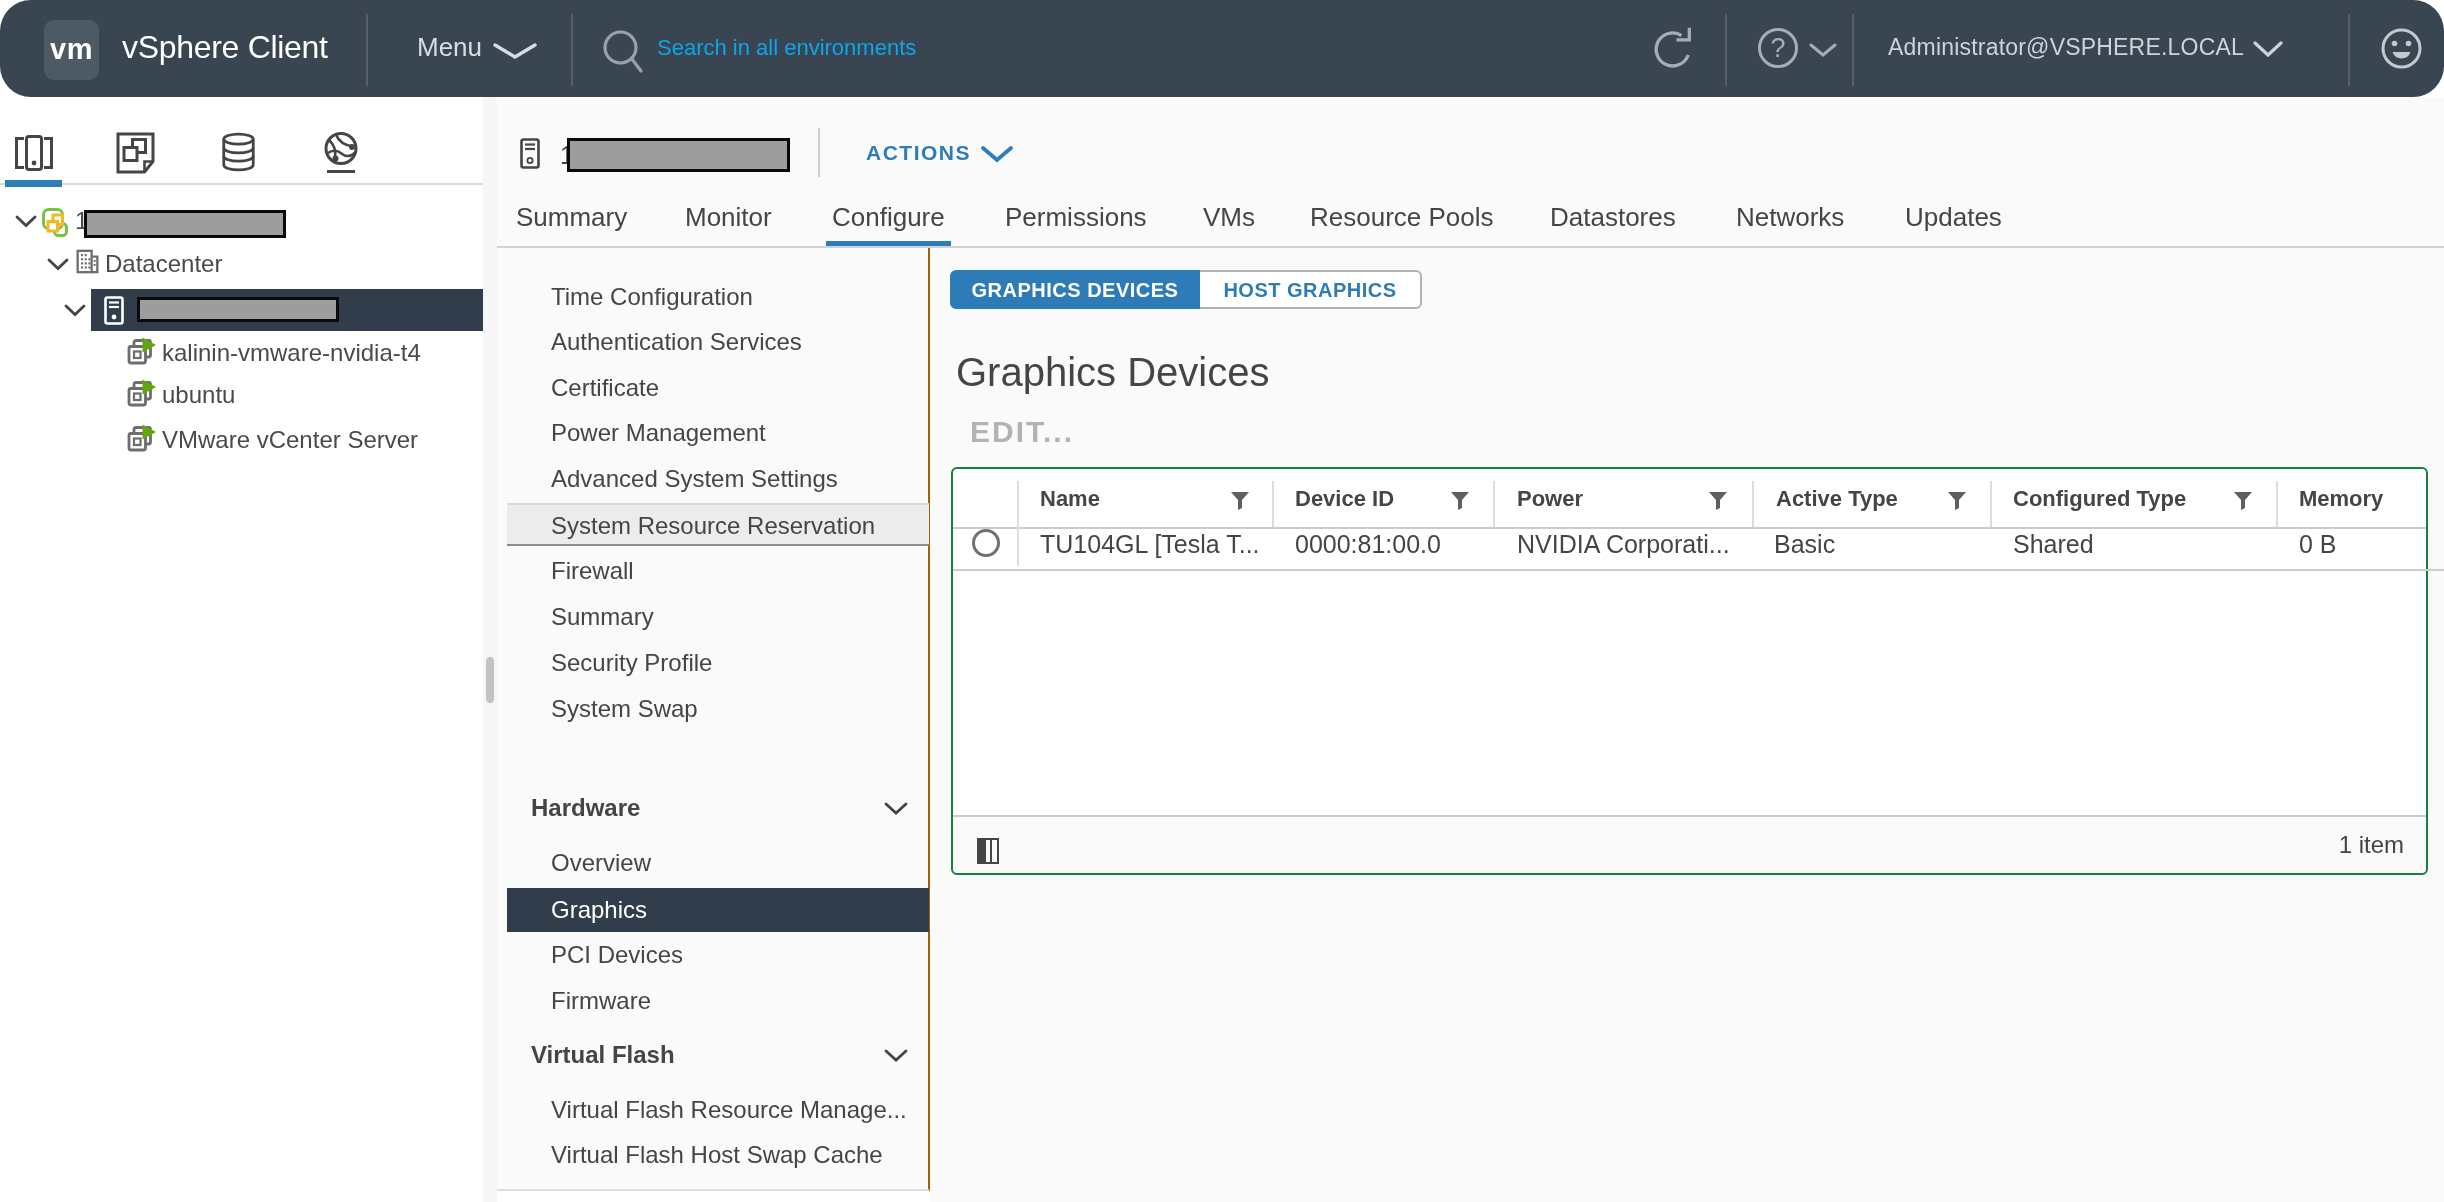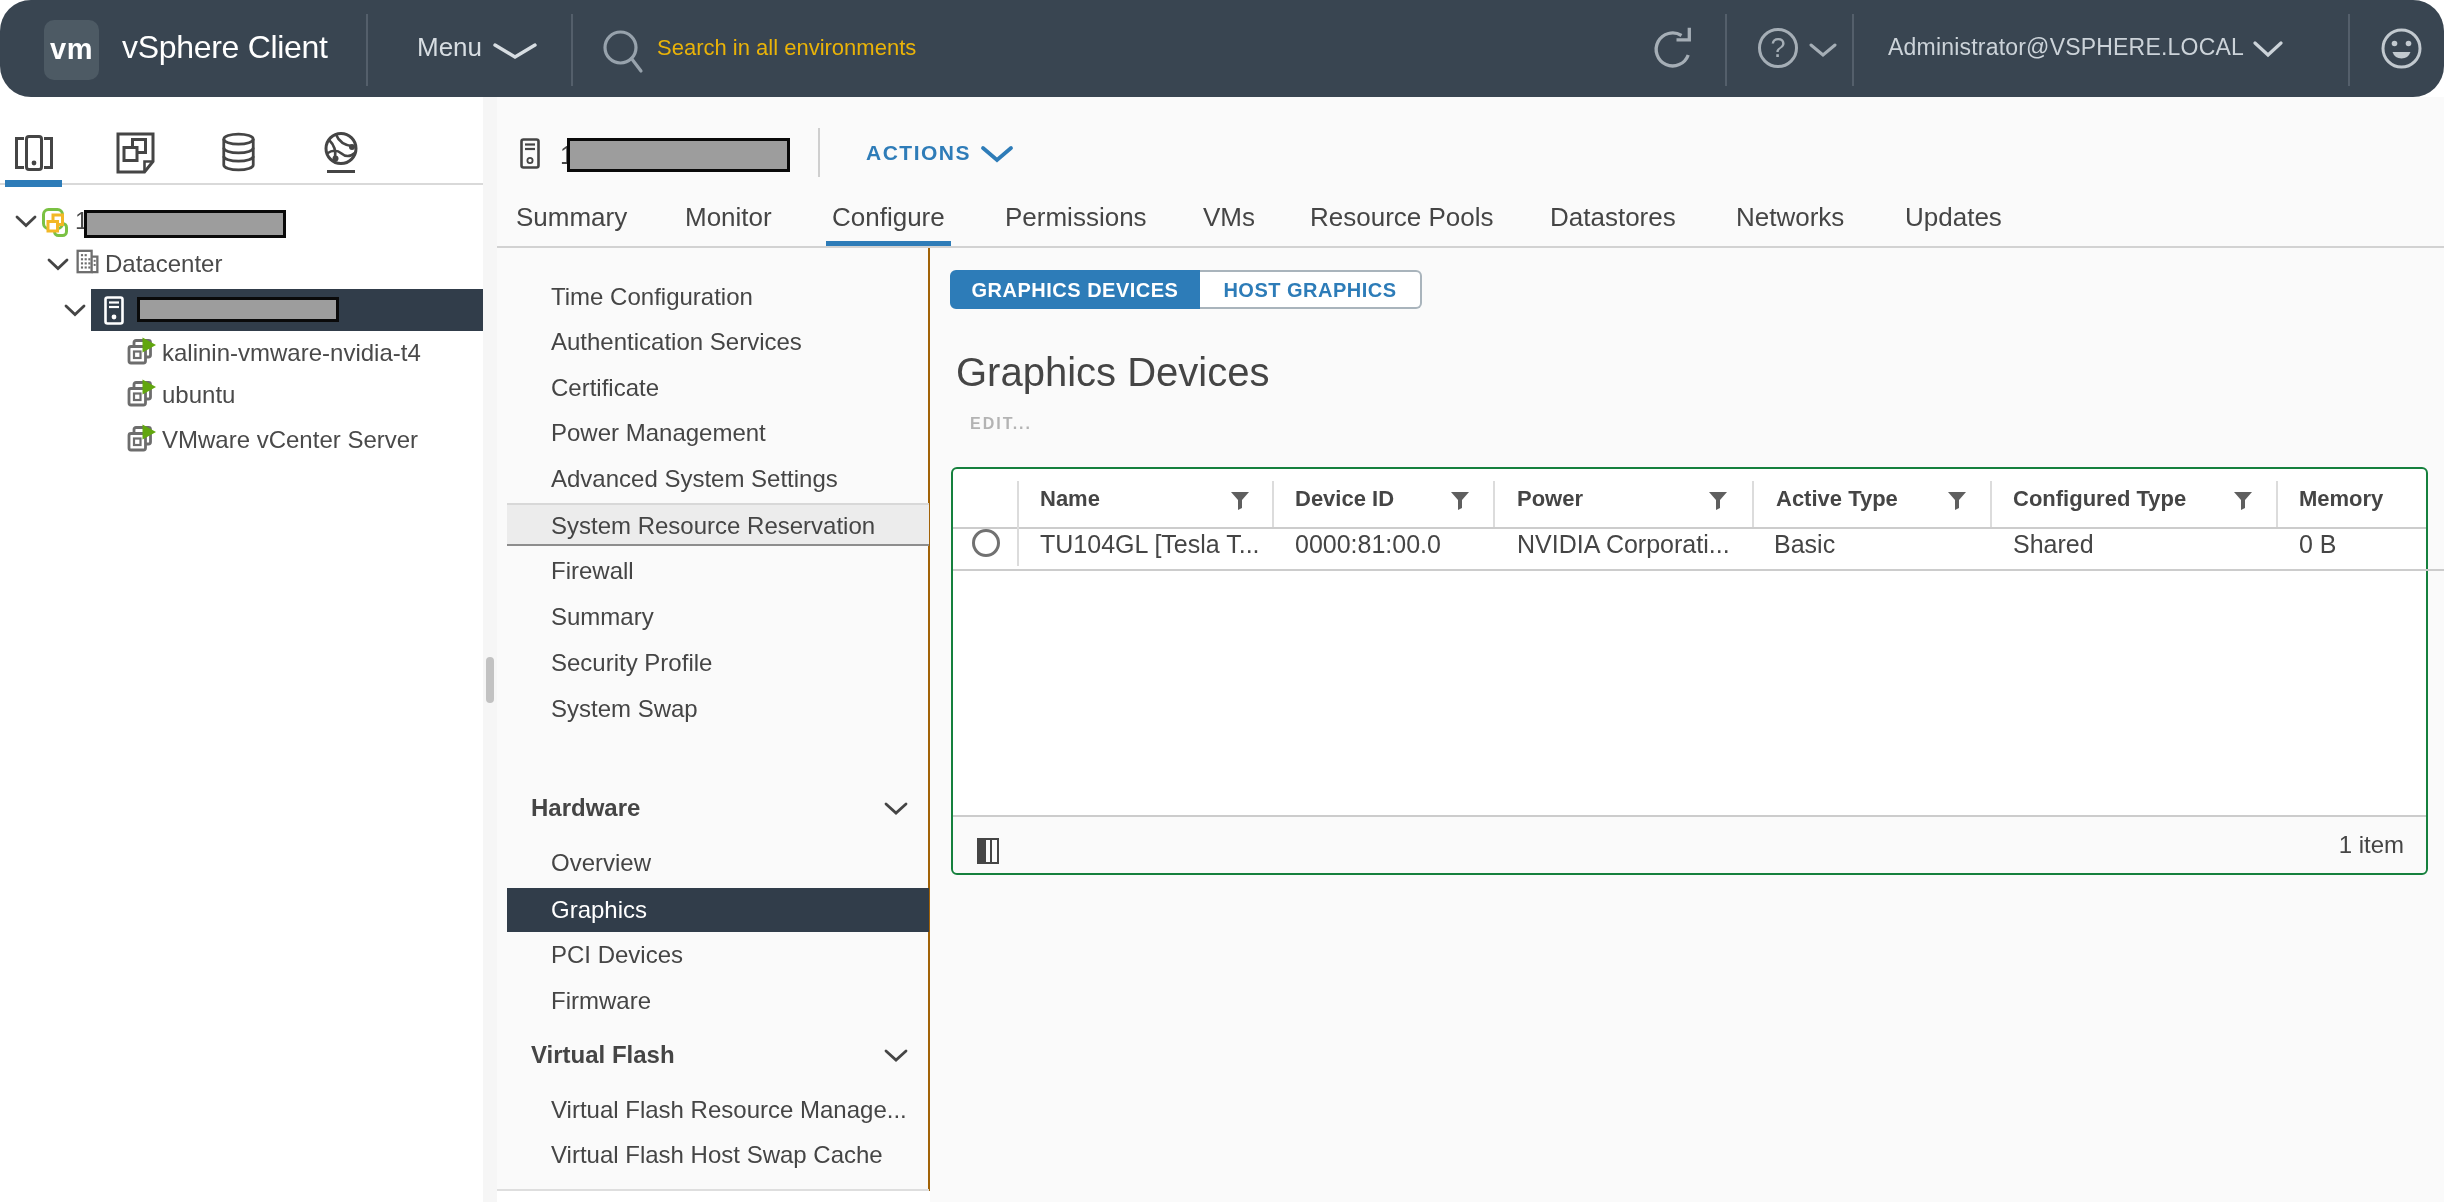--- a/index.html
+++ b/index.html
@@ -4,21 +4,21 @@
 <style>
   * { margin:0; padding:0; box-sizing:border-box; }
   html,body { width:2444px; height:1202px; background:#fff; font-family:"Liberation Sans", sans-serif; overflow:hidden; }
   .abs { position:absolute; }
   
   #topbar { position:absolute; left:0; top:0; width:2444px; height:97px; background:#394551;border-radius:31px; }
   .tsep { position:absolute; top:14px; width:2px; height:72px; background:#545f6b; }
   #logo { position:absolute; left:44px; top:20px; width:55px; height:60px; background:#4d5a64; border-radius:10px; color:#fff; font-size:29px; font-weight:bold; text-align:center; line-height:58px; letter-spacing:0.5px; }
   #brand { position:absolute; left:122px; top:0; height:97px; line-height:95px; color:#fff; font-size:32px; font-weight:400; letter-spacing:-0.3px; }
   #menu { position:absolute; left:417px; top:0; height:97px; line-height:95px; color:#d7dde2; font-size:26px; }
-  #searchtxt { position:absolute; left:657px; top:0; height:114px; line-height:95px; color:#eab308; font-size:22px; }
+  #searchtxt { position:absolute; left:657px; top:0; height:114px; line-height:95px; color:#0ea5e9; font-size:22px; }
   #admin { position:absolute; left:1888px; top:0; height:97px; line-height:95px; color:#ccd3d9; font-size:23px; letter-spacing:0.2px; }
   
   #sidebar { position:absolute; left:0; top:97px; width:497px; height:1105px; background:#fff; }
   #iconrow { position:absolute; left:0; top:0; width:497px; height:88px; border-bottom:2px solid #d9d9d9; }
   #bluebar { position:absolute; left:5px; top:83px; width:57px; height:7px; background:#2e7cb8; }
   .treetxt { color:#4a4a4a; font-size:24px; }
   #selrow { position:absolute; left:91px; top:192px; width:393px; height:42px; background:#313d4a; }
   #sthumb { position:absolute; left:486px; top:560px; width:8px; height:46px; background:#c2c2c2; border-radius:4px; }
   .redact { background:#9d9d9d; border:3px solid #0a0a0a; position:absolute; }
   
@@ -33,21 +33,21 @@
   .nchev { position:absolute; top:17px; left:387px; }
   #gray-item { position:absolute; left:10px; top:255px; width:422px; height:43px; background:#ececec; border-top:2px solid #d8d8d8; border-bottom:2px solid #8d8d8d; line-height:41px; padding-left:44px; font-size:24px; color:#454545; }
   #sel-item { position:absolute; left:10px; top:640px; width:422px; height:44px; background:#313d4a; line-height:44px; padding-left:44px; font-size:24px; color:#fff; }
   #cnavbot { position:absolute; left:0px; top:941px; width:432px; height:2px; background:#dedede; }
   
   #main { position:absolute; left:930px; top:248px; width:1514px; height:954px; background:#fafafa; }
   .btn { position:absolute; top:22px; height:39px; font-size:20px; font-weight:600; letter-spacing:0.5px; text-align:center; }
   #btn1 { left:20px; width:250px; background:#2d7cb8; color:#fff; border:2px solid #2d7cb8; border-radius:6px 0 0 6px; line-height:36px; }
   #btn2 { left:270px; width:222px; background:#fff; color:#2d7cb8; border:2px solid #a9b4bc; border-left:none; border-radius:0 6px 6px 0; line-height:36px; }
   #h1 { position:absolute; left:26px; top:102px; font-size:40px; font-weight:400; color:#454545; }
-  #edit { position:absolute; left:40px; top:167px; font-size:16px; font-weight:600; letter-spacing:2px; color:#b3b3b3; }
+  #edit { position:absolute; left:40px; top:167px; font-size:30px; font-weight:600; letter-spacing:2px; color:#b3b3b3; }
   #tbl { position:absolute; left:21px; top:219px; width:1477px; height:408px; border:2px solid #15803d; border-radius:6px; background:#fff; }
   .hsep { position:absolute; top:12px; width:2px; height:46px; background:#dcdcdc; }
   .hlabel { position:absolute; top:0; height:58px; line-height:60px; font-size:22px; font-weight:bold; color:#454545; }
   .funnel { position:absolute; top:22px; }
   #thead { position:absolute; left:0; top:0; width:1473px; height:60px; border-bottom:2px solid #cccccc; }
   #trow { position:absolute; left:0; top:48px; width:1685px; height:54px; border-bottom:2px solid #cccccc; }
   .cell { position:absolute; top:0; height:54px; line-height:54px; font-size:25px; color:#454545; }
   #tfoot { position:absolute; left:0; top:346px; width:1473px; height:58px; background:#fafafa; border-top:2px solid #cccccc; border-radius:0 0 6px 6px; }
 </style>
 </head>

